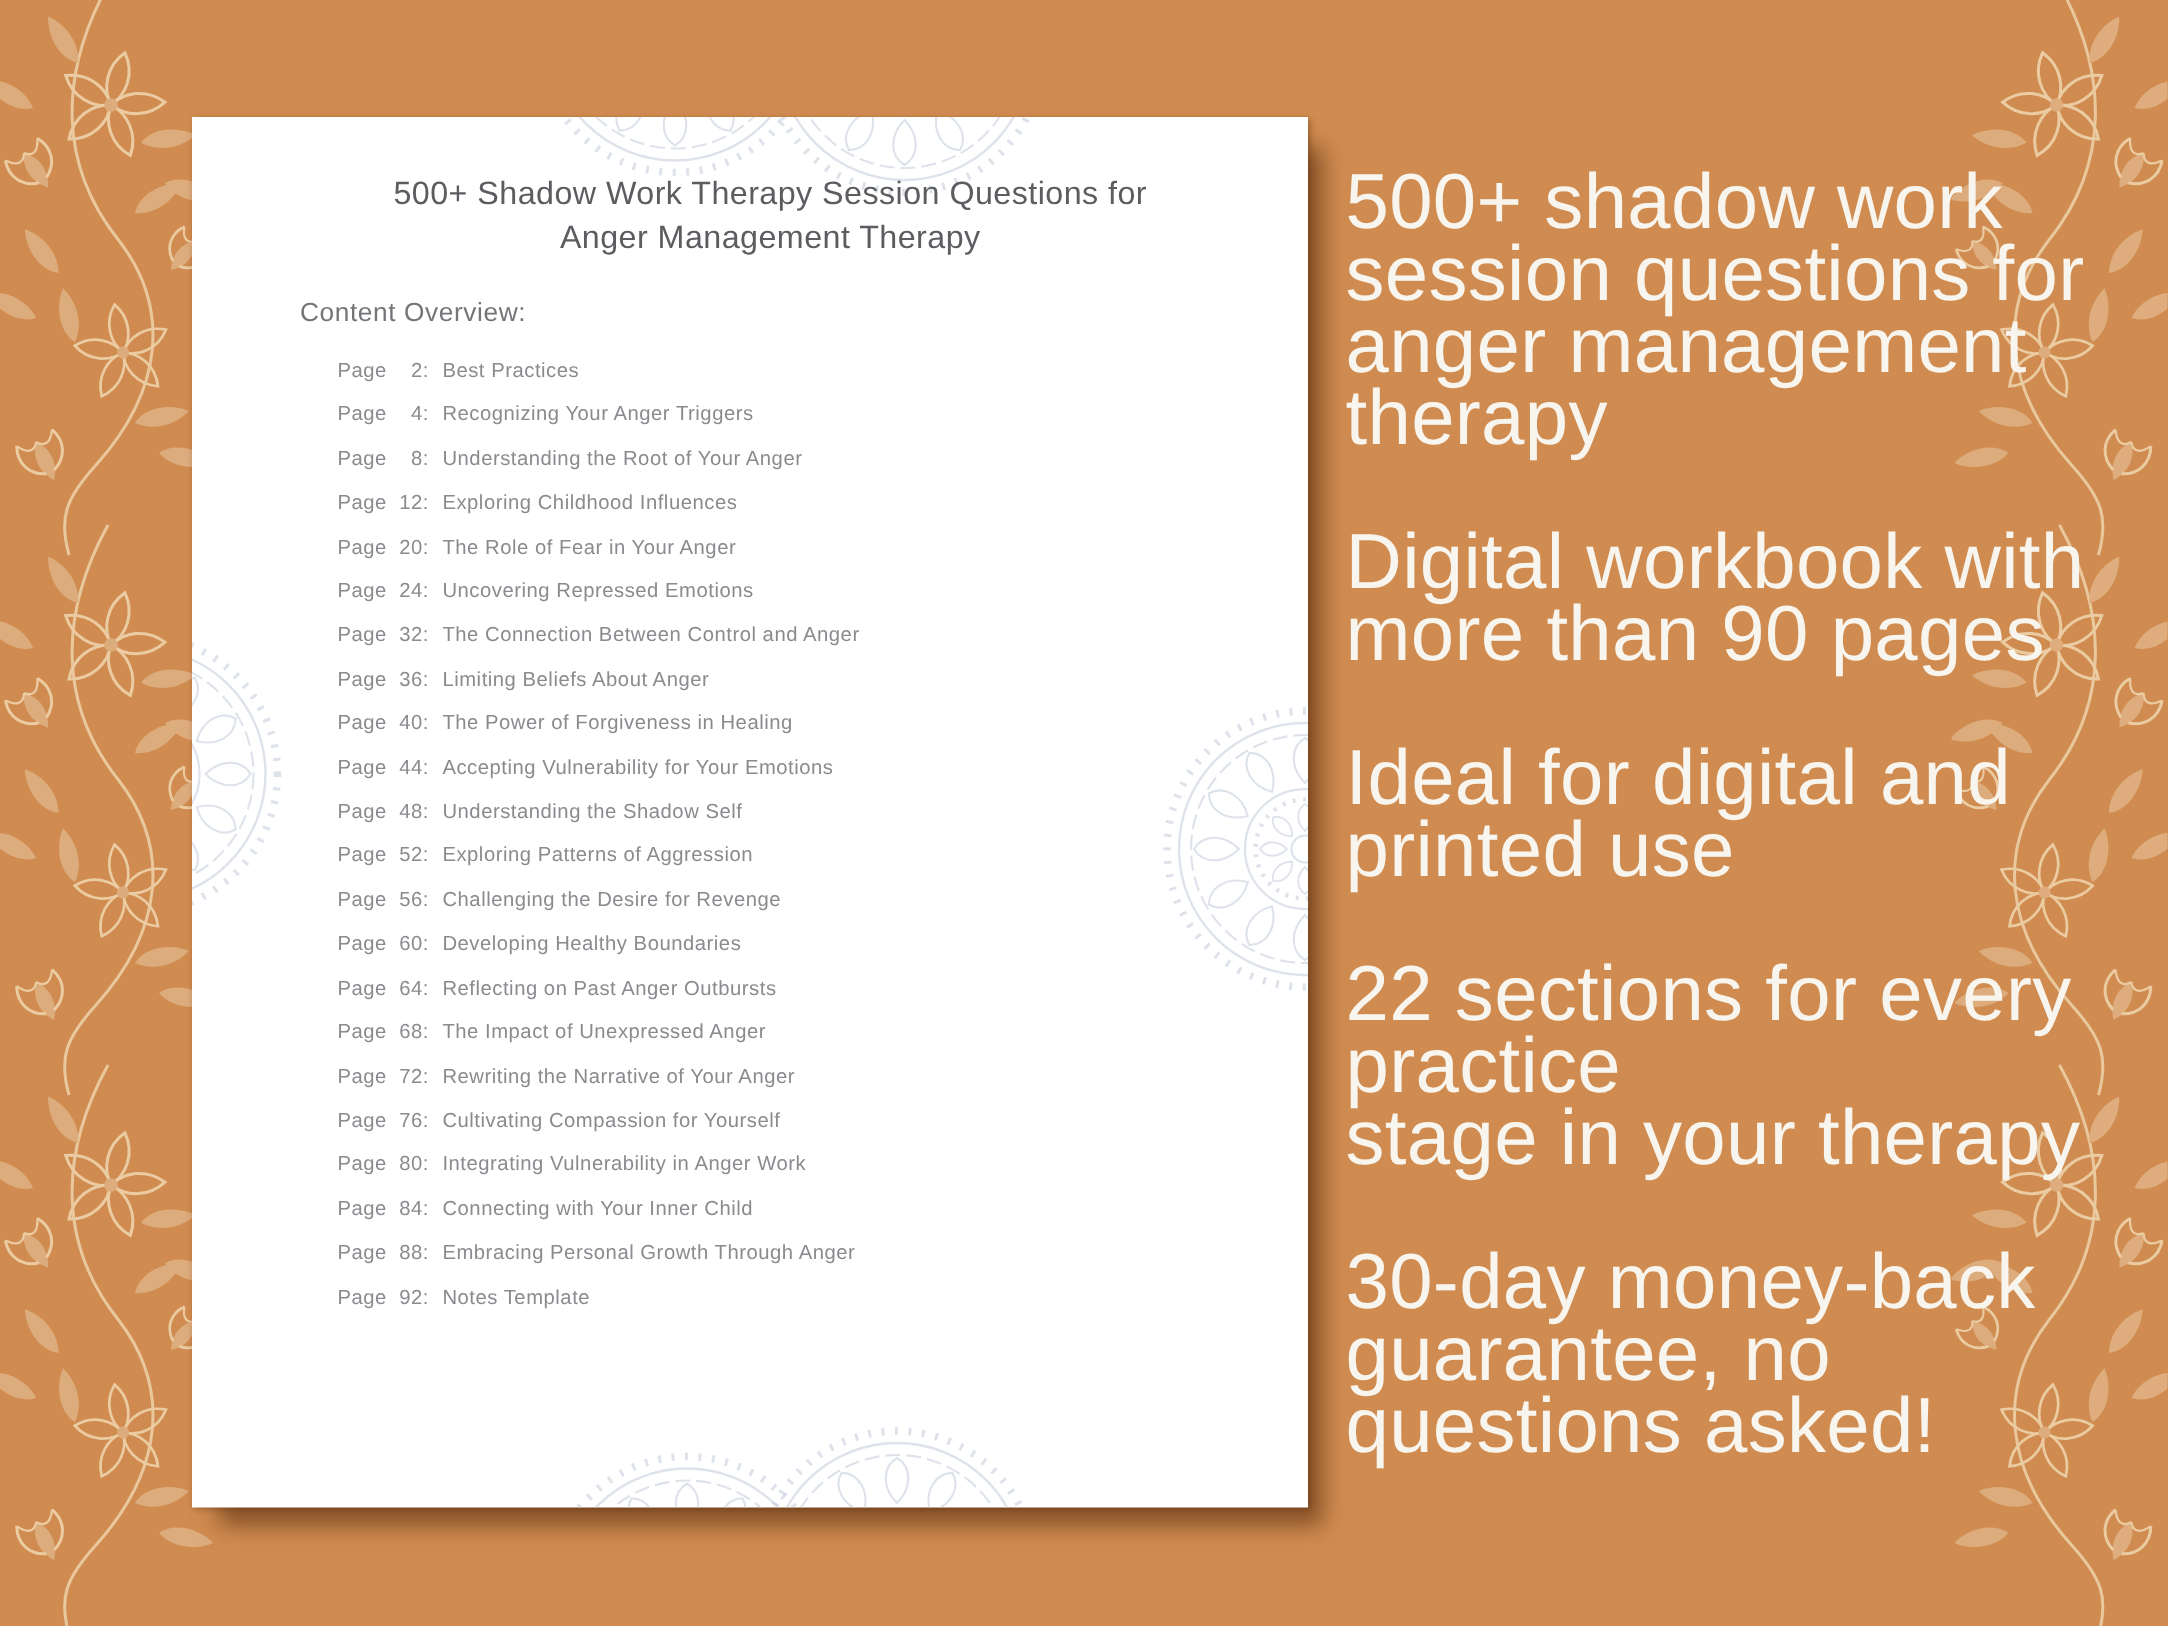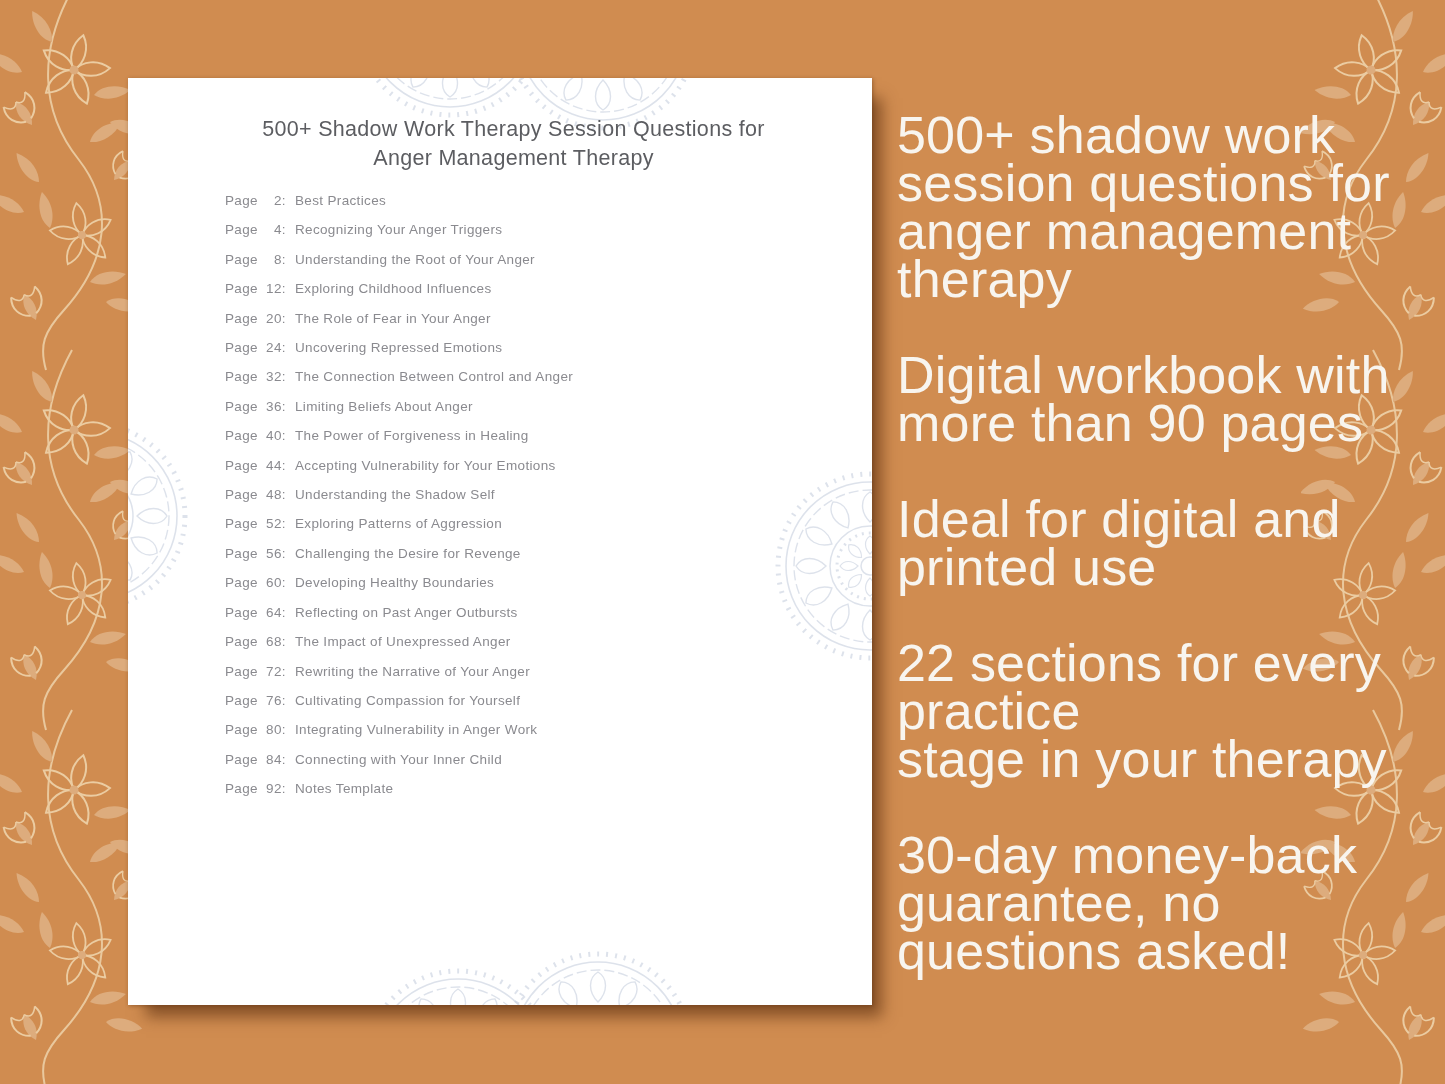--- a/index.html
+++ b/index.html
@@ -148,20 +148,21 @@
     </svg>
   <svg class="mandala" style="left:-135px;top:338px" width="200" height="200" viewBox="-100 -100 200 200">
       <use href="#mandala"></use>
     </svg>
   <svg class="mandala" style="left:642px;top:388px" width="200" height="200" viewBox="-100 -100 200 200">
       <use href="#mandala"></use>
     </svg>
 
   <div class="page-content">
     <h1 class="doc-title" style="font-weight:400;margin:0 auto;">500+ Shadow Work Therapy Session Questions for Anger Management Therapy</h1>
+    <div class="overview-label">Content Overview:</div>
     <div class="toc">
 
     <div class="toc-row">
         <span>Page</span><span class="toc-num">2:</span><span>Best Practices</span>
       </div>
         <div class="toc-row">
         <span>Page</span><span class="toc-num">4:</span><span>Recognizing Your Anger Triggers</span>
       </div>
         <div class="toc-row">
         <span>Page</span><span class="toc-num">8:</span><span>Understanding the Root of Your Anger</span>
@@ -209,20 +210,23 @@
         <span>Page</span><span class="toc-num">72:</span><span>Rewriting the Narrative of Your Anger</span>
       </div>
         <div class="toc-row">
         <span>Page</span><span class="toc-num">76:</span><span>Cultivating Compassion for Yourself</span>
       </div>
         <div class="toc-row">
         <span>Page</span><span class="toc-num">80:</span><span>Integrating Vulnerability in Anger Work</span>
       </div>
         <div class="toc-row">
         <span>Page</span><span class="toc-num">84:</span><span>Connecting with Your Inner Child</span>
+      </div>
+        <div class="toc-row">
+        <span>Page</span><span class="toc-num">88:</span><span>Embracing Personal Growth Through Anger</span>
       </div>
         <div class="toc-row">
         <span>Page</span><span class="toc-num">92:</span><span>Notes Template</span>
       </div>
       </div>
   </div>
 </div>
 
 <div class="marketing">
 

